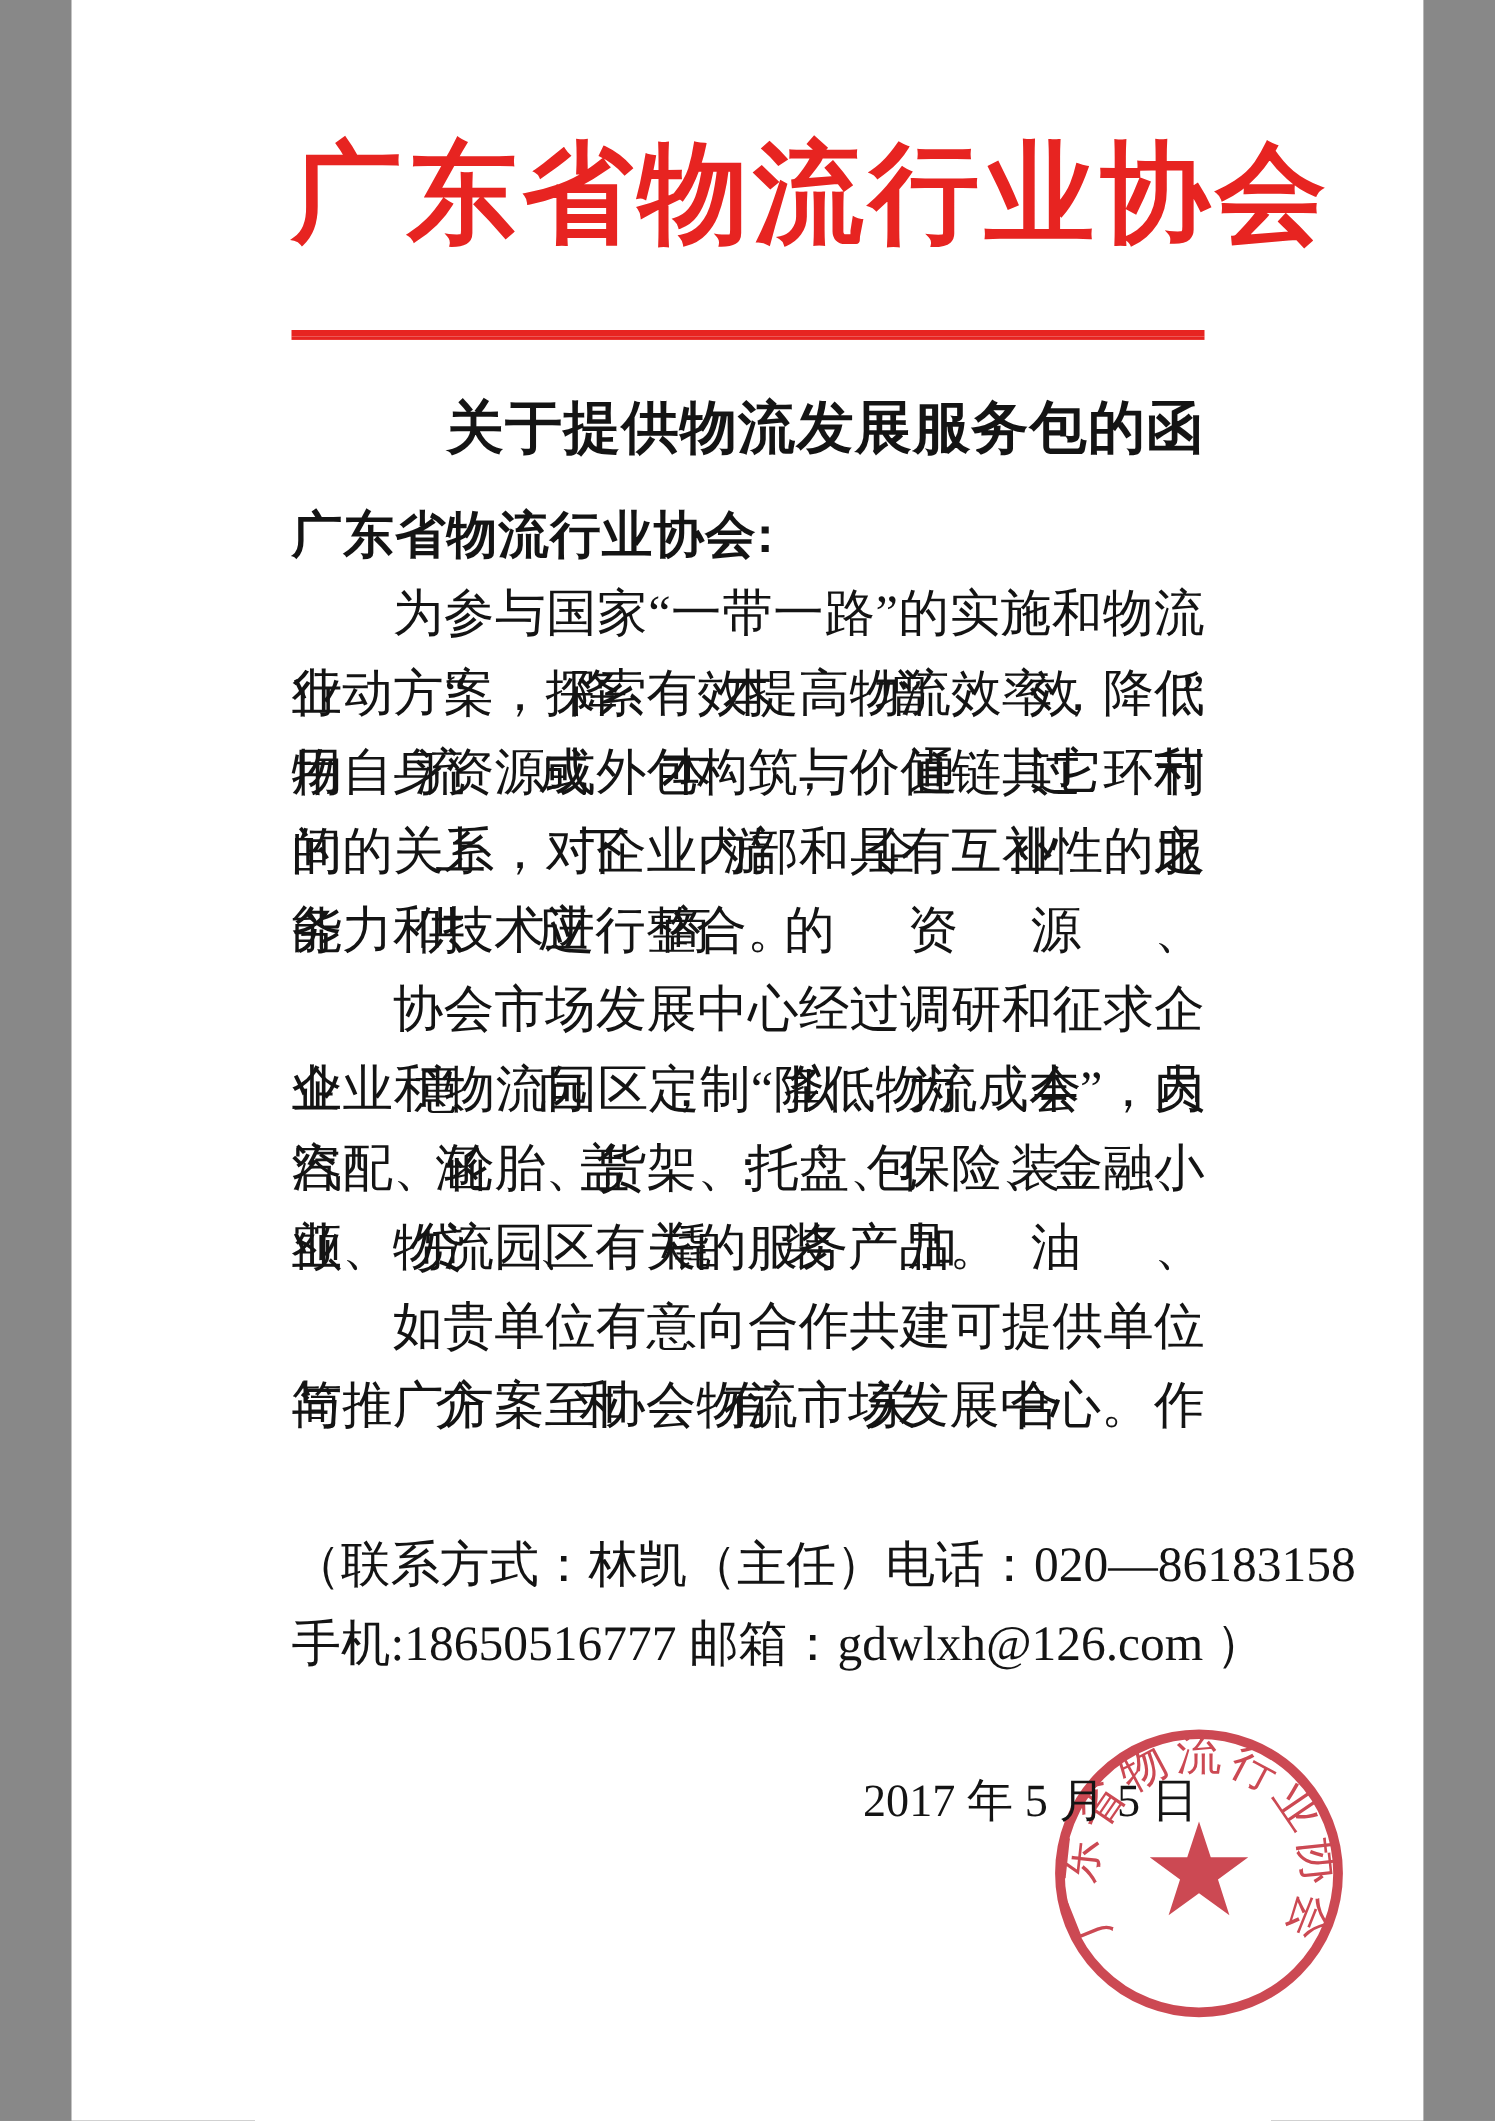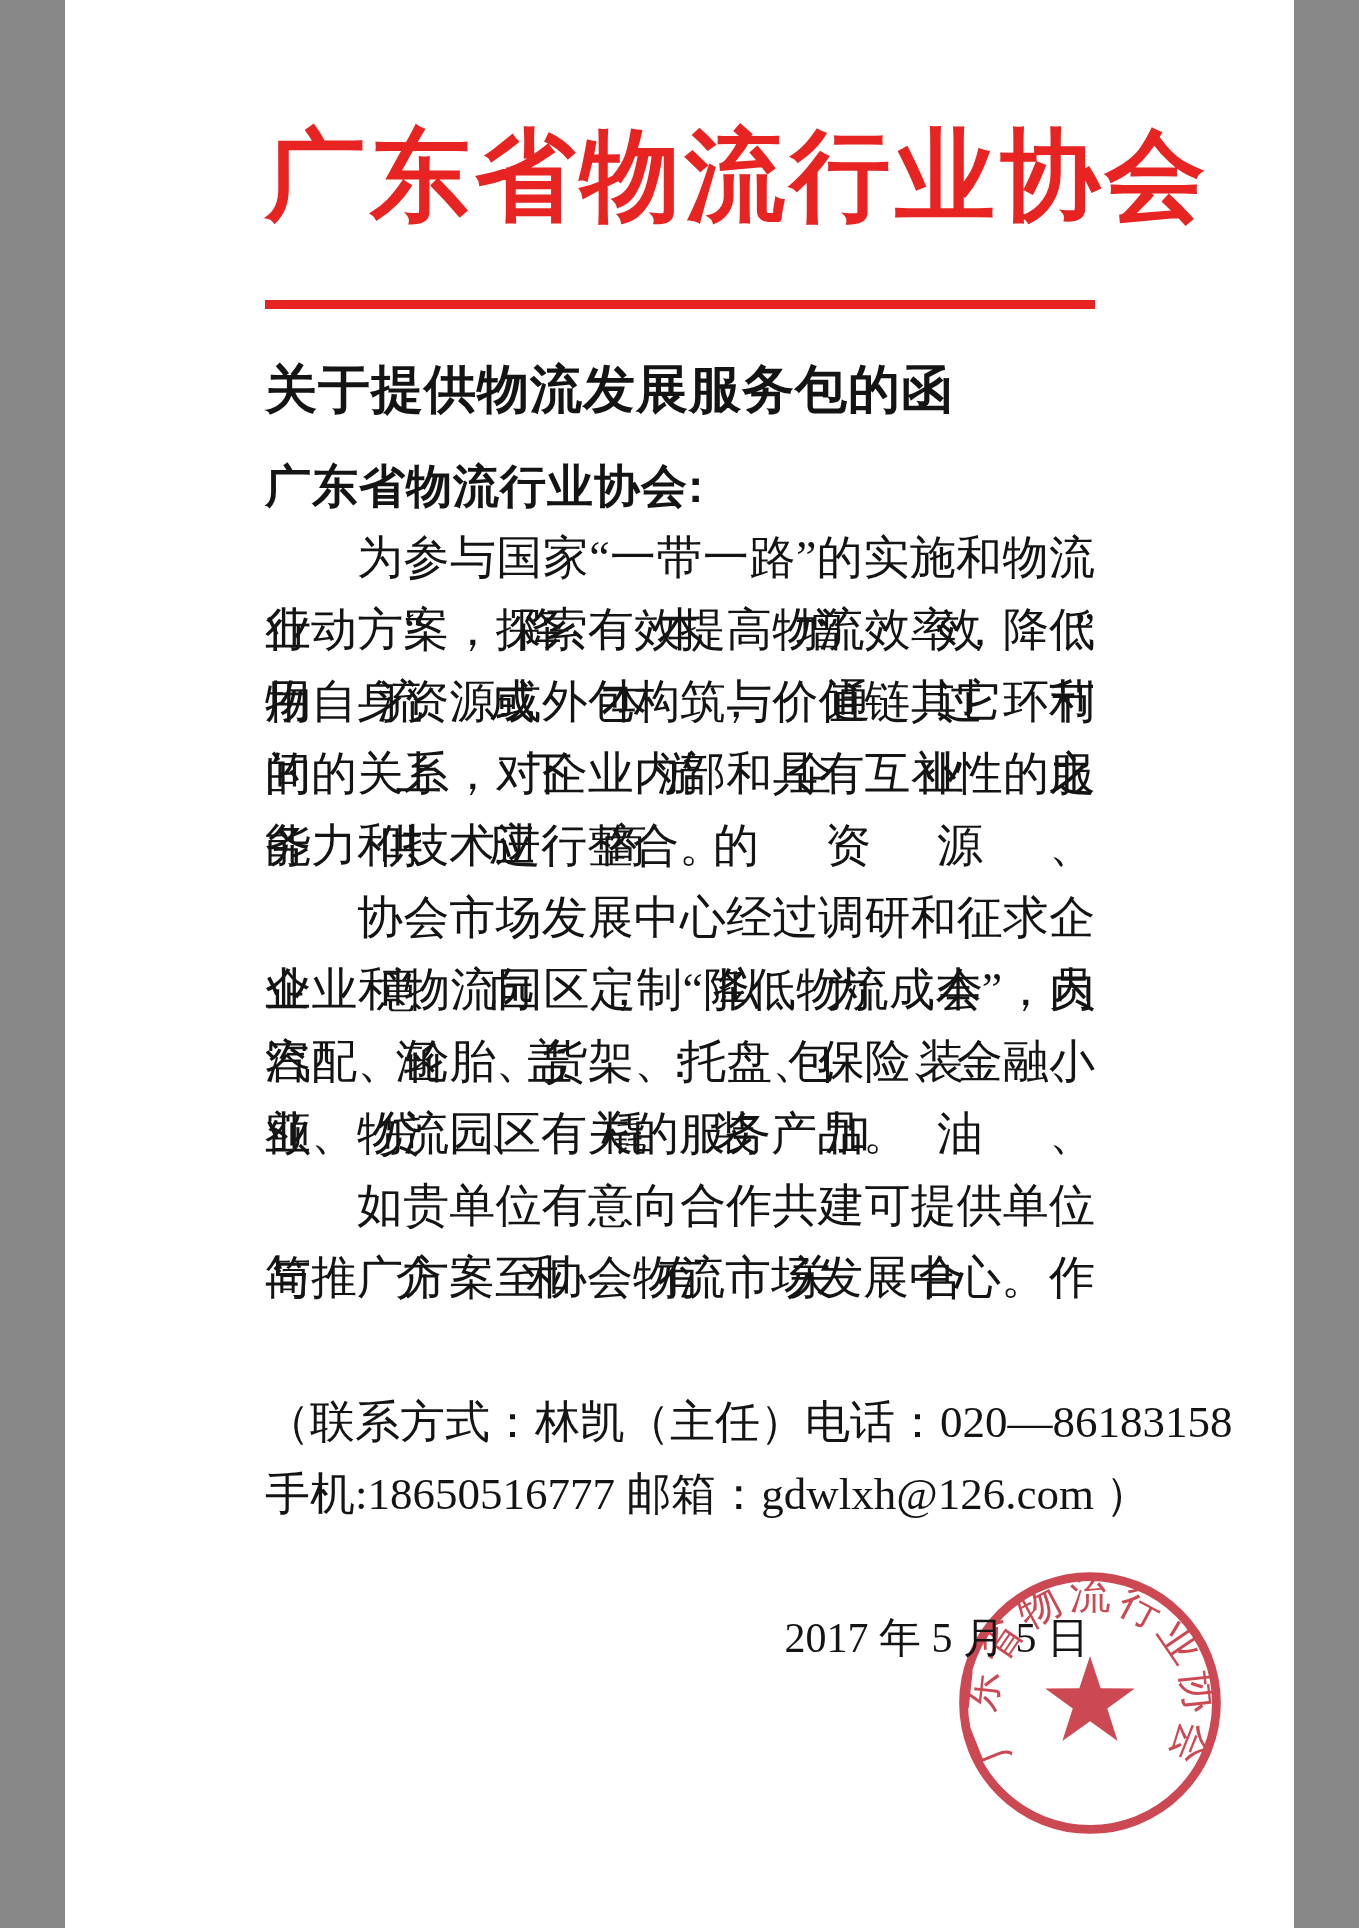--- a/index.html
+++ b/index.html
@@ -37,21 +37,21 @@
     margin-top:62px;
     height:3px;                 
     border-top:6px solid var(--accent-red);
     border-bottom:3px solid var(--accent-red);
   }
   .letter-title{
     margin-top:40px;
     line-height:80px;
     font-size:52px;
     font-weight:bold;
-    text-align:left;
+    text-align:right;
     font-family:"Liberation Sans","DejaVu Sans",sans-serif;
     letter-spacing:1px;
     white-space:nowrap;
   }
   .letter-body{
     margin-top:21px;
     font-size:46px;
   }
   .line{
     line-height:72px;

